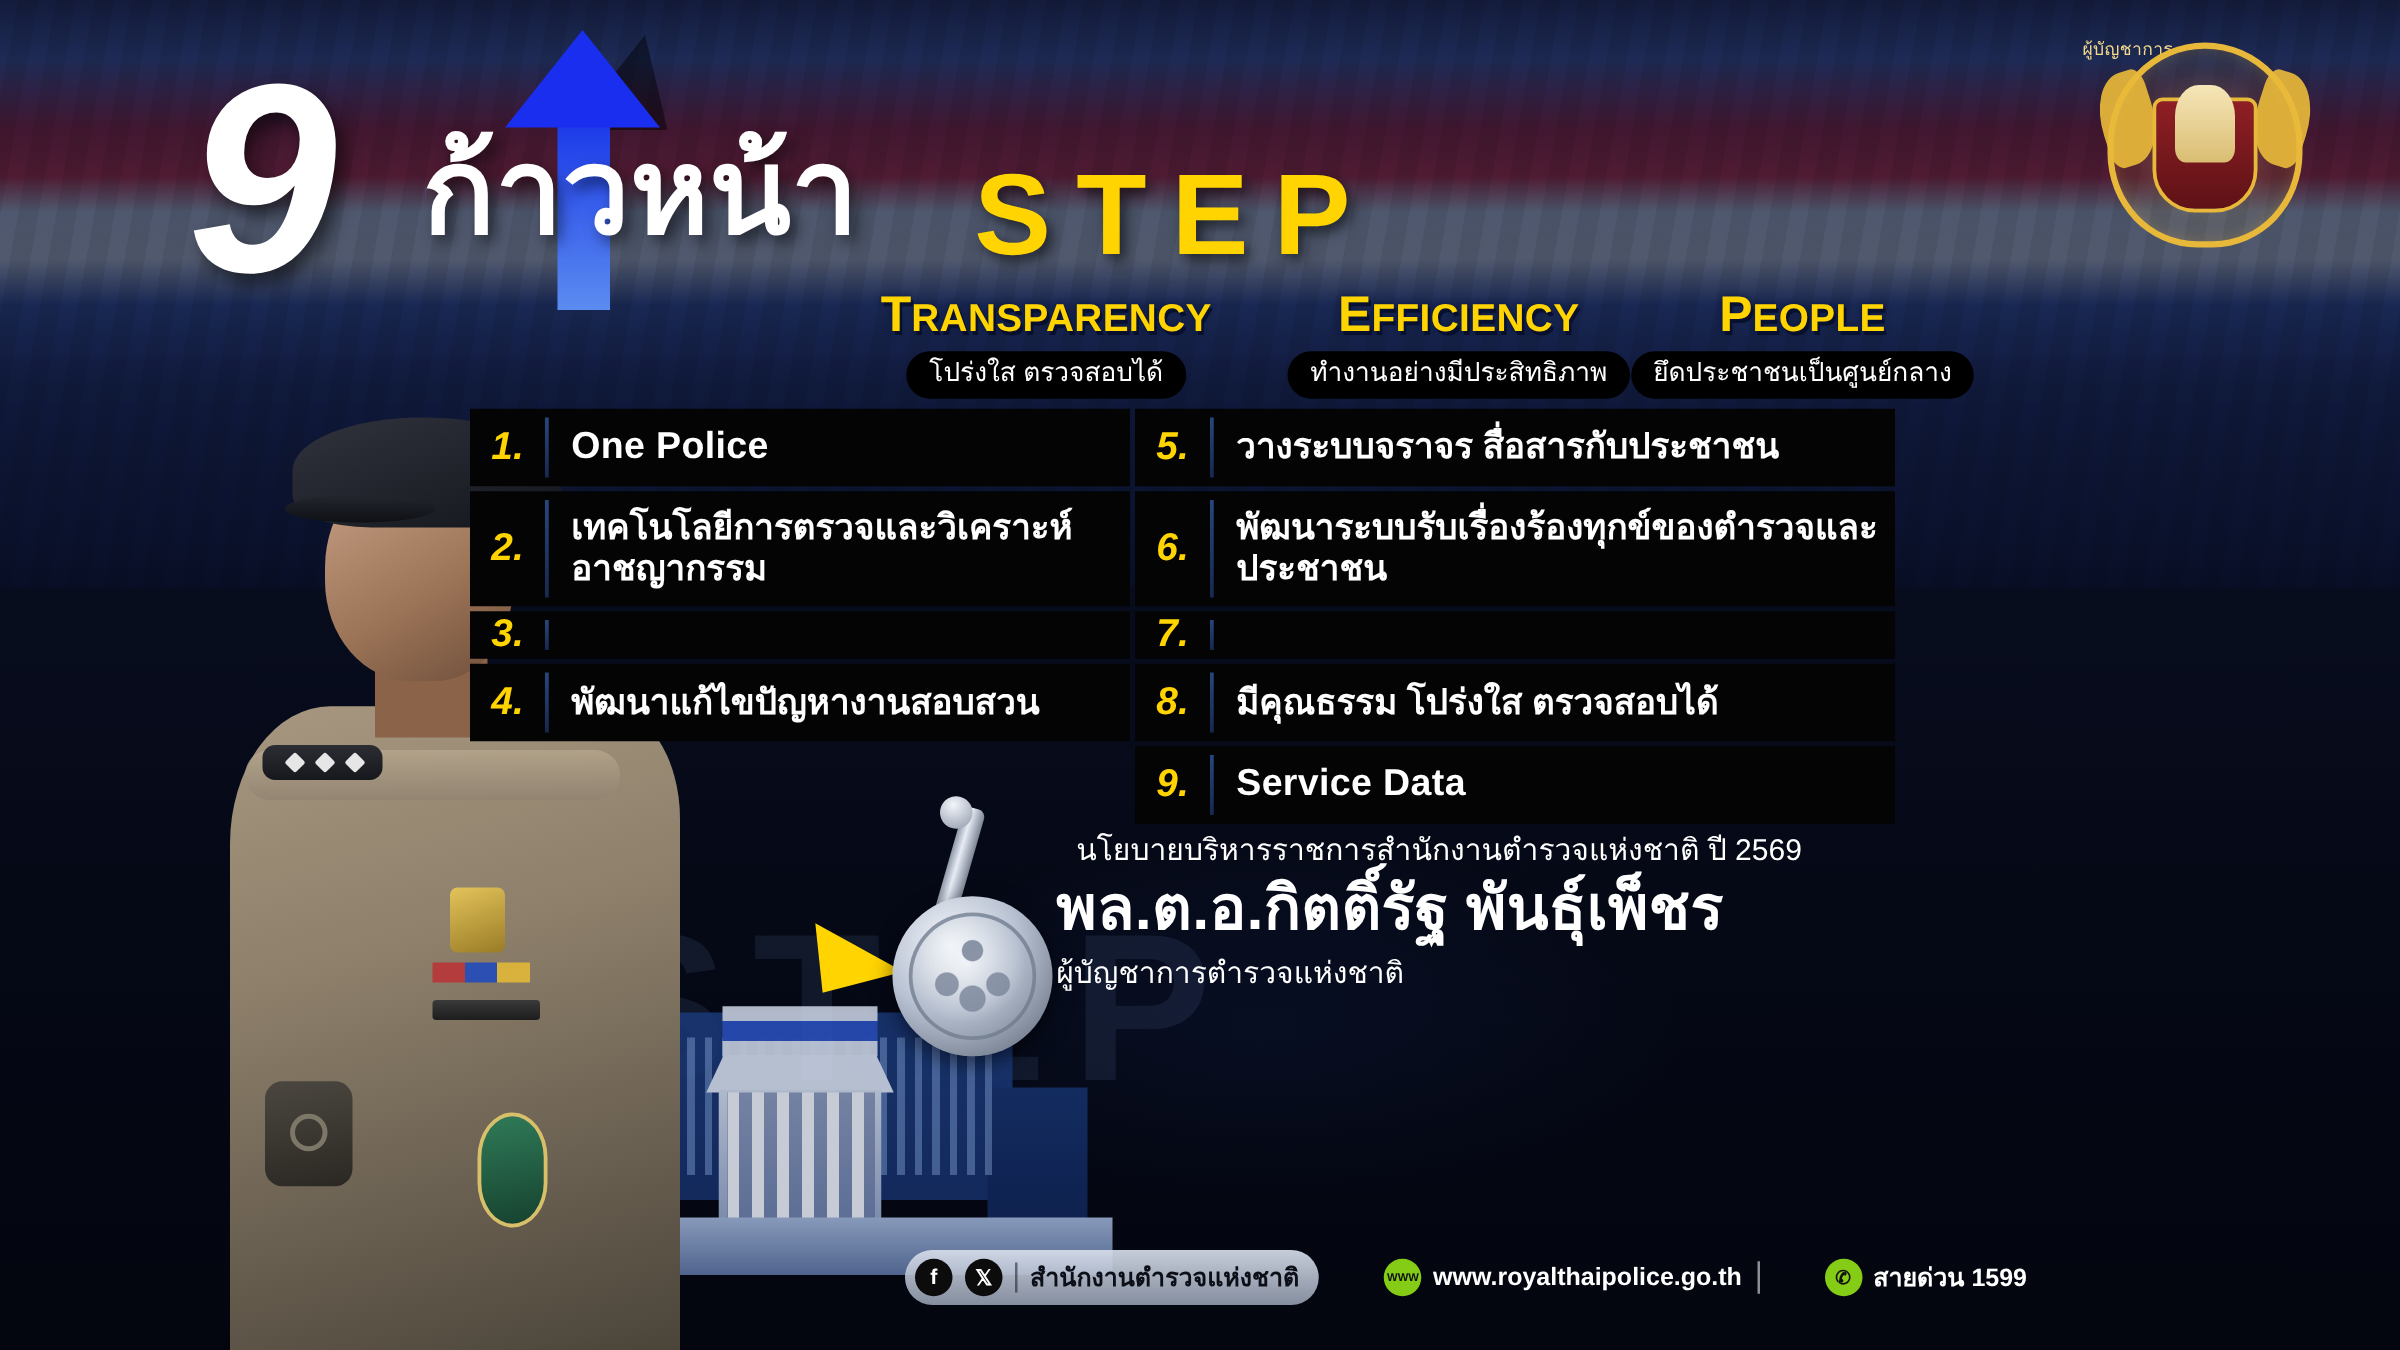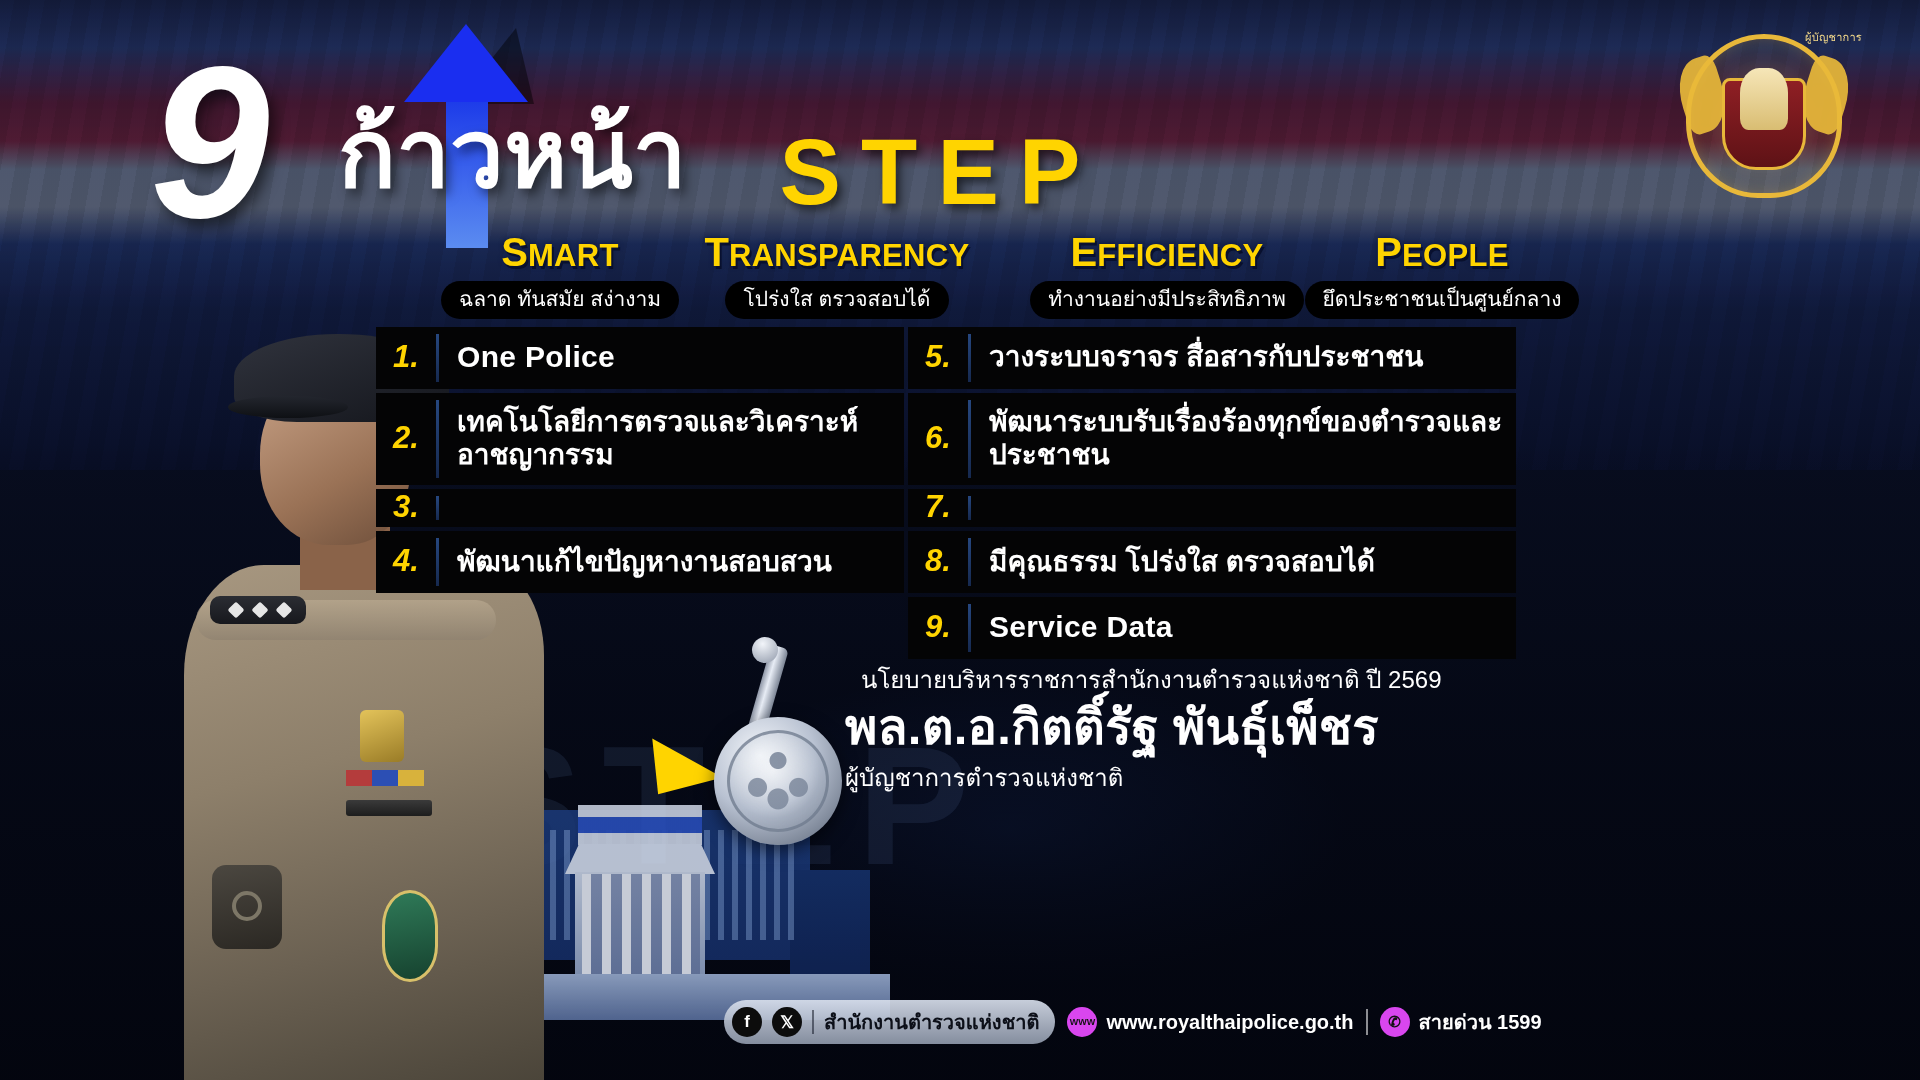--- a/index.html
+++ b/index.html
@@ -112,22 +112,22 @@
   .em-ring{ position:absolute; left:20px; top:16px; width:156px; height:164px; border-radius:50% 50% 46% 46%;
     border:5px solid #e8b83a; box-shadow:0 0 18px rgba(240,180,60,.35) inset; }
   .em-shield{ position:absolute; left:56px; top:60px; width:84px; height:92px; border-radius:8px 8px 34px 34px;
     background:linear-gradient(180deg,#8f1f24,#5e1216); border:3px solid #e8b83a; }
   .em-figure{ position:absolute; left:74px; top:50px; width:48px; height:62px;
     background:linear-gradient(180deg,#f6e6b8,#d9bd72); border-radius:40% 40% 18% 18%; }
   .em-wing-l,.em-wing-r{ position:absolute; top:40px; width:44px; height:74px; background:#e8b83a;
     border-radius:60% 20% 60% 20%; opacity:.92; }
   .em-wing-l{ left:14px; transform:rotate(-18deg); }
   .em-wing-r{ right:14px; transform:rotate(18deg) scaleX(-1); }
-  .em-text{ position:absolute; left:0; right:0; top:10px; text-align:right; color:#f3d98a;
-    font-size:11px; letter-spacing:.02em; }
+  .em-text{ position:absolute; left:0; right:0; top:10px; text-align:left; color:#f3d98a;
+    font-size:14px; letter-spacing:.02em; }
 
   
   .hero{ position:absolute; left:150px; top:18px; width:700px; height:220px; }
   .hero-9{
     position:absolute; left:0; top:26px; font-size:215px; line-height:.92; font-weight:700; font-style:italic;
     color:#fff; text-shadow:6px 8px 14px rgba(0,0,0,.55);
   }
   .hero-thai{
     position:absolute; left:188px; top:88px; font-size:96px; line-height:1; font-weight:700; color:#fff;
     text-shadow:5px 6px 12px rgba(0,0,0,.55); white-space:nowrap;
@@ -208,22 +208,22 @@
     display:flex; align-items:center; gap:10px; height:44px; padding:0 16px 0 8px; border-radius:22px;
     background:linear-gradient(180deg, rgba(215,222,235,.92), rgba(150,160,178,.88));
     color:#0c0f18;
   }
   .fic{ width:30px; height:30px; border-radius:50%; background:#0c0c0c; color:#fff;
     display:flex; align-items:center; justify-content:center; font-size:17px; font-weight:700; }
   .fsep{ width:2px; height:24px; background:rgba(20,26,40,.55); }
   .flabel{ font-size:20px; font-weight:700; white-space:nowrap; }
   .fitem{ display:flex; align-items:center; gap:9px; color:#fff; }
   .fitem .flabel{ color:#fff; }
-  .fic-dark{ width:30px; height:30px; border-radius:50%; background:#d946ef; color:#111;
-    display:flex; align-items:center; justify-content:center; font-size:15px; font-weight:700; }
+  .fic-dark{ width:30px; height:30px; border-radius:50%; background:#84cc16; color:#111;
+    display:flex; align-items:center; justify-content:center; font-size:15px; font-weight:700;margin-left:40px; }
   .vbar{ width:2px; height:26px; background:rgba(255,255,255,.55); }
 </style>
 </head>
 <body>
 
 <div id="stage">
 
   <div class="bg-base"></div>
   <div class="bg-flag"></div>
   <div class="bg-flag-sheen"></div>
@@ -280,24 +280,20 @@
       <div class="arrow-stem"></div>
       <div class="arrow-head"></div>
     </div>
     <div class="hero-9">9</div>
     <div class="hero-thai">ก้าวหน้า</div>
   </div>
 
   <div class="step-word">STEP</div>
 
   <div class="acro-row">
-    <div class="acro" style="left:34px;width:300px;">
-      <div class="acro-word"><span class="cap">S</span><span class="rest">MART</span></div>
-      <div class="pill">ฉลาด ทันสมัย สง่างาม</div>
-    </div>
     <div class="acro" style="left:566px;width:450px;">
       <div class="acro-word"><span class="cap">E</span><span class="rest">FFICIENCY</span></div>
       <div class="pill">ทำงานอย่างมีประสิทธิภาพ</div>
     </div>
     <div class="acro" style="left:266px;width:390px;">
       <div class="acro-word"><span class="cap">T</span><span class="rest">RANSPARENCY</span></div>
       <div class="pill">โปร่งใส ตรวจสอบได้</div>
     </div>
     <div class="acro" style="left:836px;width:460px;">
       <div class="acro-word"><span class="cap">P</span><span class="rest">EOPLE</span></div>

